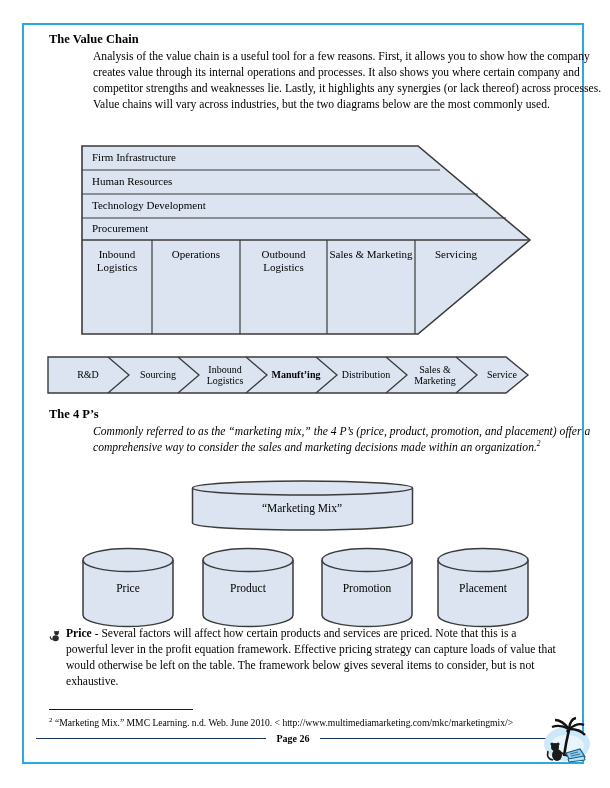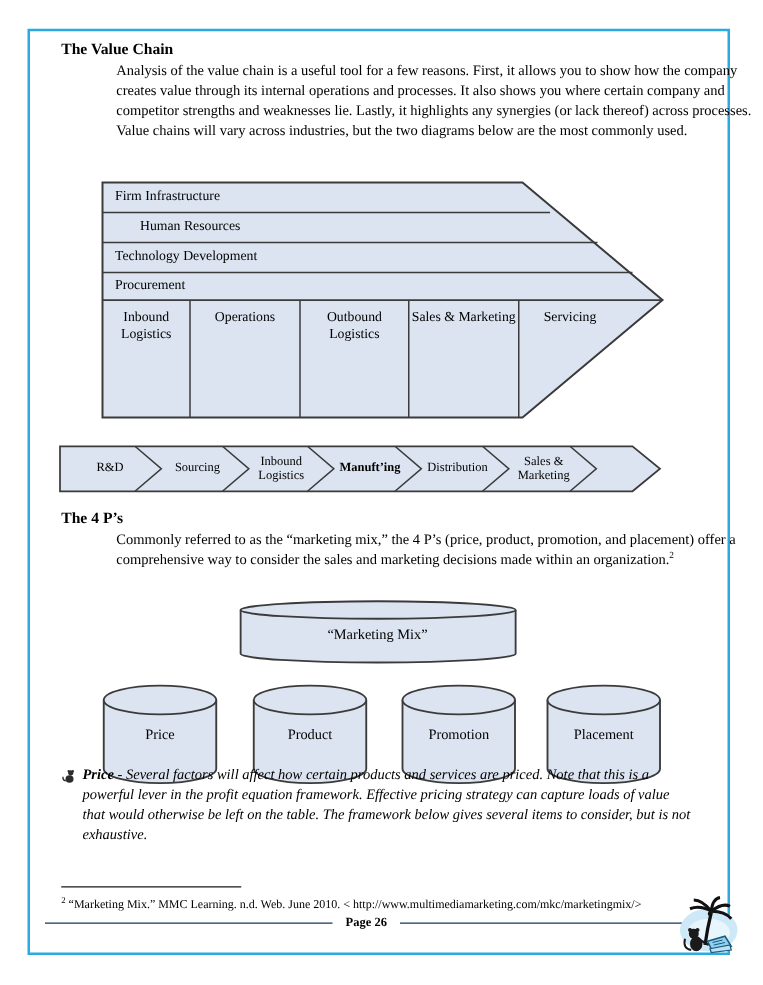--- a/index.html
+++ b/index.html
@@ -18,21 +18,21 @@
   
   .chev{position:absolute;left:46px;top:355px;width:490px;height:40px;}
   .chev svg{position:absolute;left:0;top:0;}
   .chev .step{position:absolute;top:0;height:40px;width:64px;display:flex;align-items:center;
               justify-content:center;text-align:center;font-size:10px;line-height:11.5px;}
   
   .mix{position:absolute;left:80px;top:475px;width:455px;height:155px;}
   .mix svg{position:absolute;left:0;top:0;}
   .mix .cyl-label{position:absolute;text-align:center;font-size:11.5px;line-height:13px;}
   
-  .bullet{position:absolute;left:49px;top:612px;width:507px;display:flex;align-items:flex-start;font-style:italic;}
+  .bullet{position:absolute;left:49px;top:626px;width:507px;display:flex;align-items:flex-start;}
   .bullet .glyph{width:17px;flex:0 0 17px;padding-top:2px;}
   .bullet .btext{font-size:11.6px;line-height:16px;}
   
   .fnrule{position:absolute;left:49px;top:709px;width:144px;border-top:1px solid #1a1a1a;}
   .footnote{position:absolute;left:49px;top:714px;width:509px;font-size:9.6px;line-height:13px;}
   .footnote sup{font-size:7px;vertical-align:super;}
   
   .footer{position:absolute;left:36px;top:731px;width:514px;height:15px;
           display:flex;align-items:center;}
   .footer .frule{flex:1;height:0;border-top:1.4px solid #17365D;}
@@ -54,21 +54,21 @@
       <line x1="2" y1="26" x2="360" y2="26" stroke="#3B3B3B" stroke-width="1.2"></line>
       <line x1="2" y1="50" x2="398" y2="50" stroke="#3B3B3B" stroke-width="1.2"></line>
       <line x1="2" y1="74" x2="426" y2="74" stroke="#3B3B3B" stroke-width="1.2"></line>
       <line x1="2" y1="96" x2="449" y2="96" stroke="#3B3B3B" stroke-width="1.4"></line>
       <line x1="72" y1="96" x2="72" y2="190" stroke="#3B3B3B" stroke-width="1.2"></line>
       <line x1="160" y1="96" x2="160" y2="190" stroke="#3B3B3B" stroke-width="1.2"></line>
       <line x1="247" y1="96" x2="247" y2="190" stroke="#3B3B3B" stroke-width="1.2"></line>
       <line x1="335" y1="96" x2="335" y2="190" stroke="#3B3B3B" stroke-width="1.2"></line>
     </svg>
     <div class="band" style="top:7px;">Firm Infrastructure</div>
-    <div class="band" style="top:31px;margin-left:20px;">Human Resources</div>
+    <div class="band" style="top:31px;">Human Resources</div>
     <div class="band" style="top:55px;">Technology Development</div>
     <div class="band" style="top:78px;">Procurement</div>
     <div class="col" style="left:4px;width:66px;">Inbound Logistics</div>
     <div class="col" style="left:72px;width:88px;">Operations</div>
     <div class="col" style="left:160px;width:87px;">Outbound Logistics</div>
     <div class="col" style="left:247px;width:88px;">Sales &amp; Marketing</div>
     <div class="col" style="left:335px;width:82px;">Servicing</div>
   </div>
 
   <div class="chev">
@@ -80,24 +80,25 @@
       <path d="M270,2 L291,20 L270,38" fill="none" stroke="#3B3B3B" stroke-width="1.3"></path>
       <path d="M340,2 L361,20 L340,38" fill="none" stroke="#3B3B3B" stroke-width="1.3"></path>
       <path d="M410,2 L431,20 L410,38" fill="none" stroke="#3B3B3B" stroke-width="1.3"></path>
     </svg>
     <div class="step" style="left:10px;">R&amp;D</div>
     <div class="step" style="left:80px;">Sourcing</div>
     <div class="step" style="left:150px;width:58px;">Inbound Logistics</div>
     <div class="step" style="left:218px;font-weight:bold;">Manuft’ing</div>
     <div class="step" style="left:288px;">Distribution</div>
     <div class="step" style="left:360px;width:58px;">Sales &amp; Marketing</div>
+    <div class="step" style="left:424px;">Service</div>
   </div>
 
   <div class="heading" style="top:407px;">The 4 P’s</div>
-  <div class="para" style="top:424px;"><span>Commonly referred to as the “marketing mix,” the 4 P’s (price, product, promotion, and placement) offer a comprehensive way to consider the sales and marketing decisions made within an organization.</span><sup class="ref">2</sup></div>
+  <div class="para" style="top:424px;font-style:italic;"><span>Commonly referred to as the “marketing mix,” the 4 P’s (price, product, promotion, and placement) offer a comprehensive way to consider the sales and marketing decisions made within an organization.</span><sup class="ref">2</sup></div>
 
   <div class="mix">
     <svg width="455" height="155" viewBox="0 0 455 155">
       <path d="M112.5,13 L112.5,48 A110,7 0 0 0 332.5,48 L332.5,13" fill="#DBE4F0" stroke="#3B3B3B" stroke-width="1.5"></path>
       <ellipse cx="222.5" cy="13" rx="110" ry="7" fill="#DBE4F0" stroke="#3B3B3B" stroke-width="1.5"></ellipse>
       <path d="M3,85 L3,140 A45,11.5 0 0 0 93,140 L93,85" fill="#DBE4F0" stroke="#3B3B3B" stroke-width="1.5"></path>
       <ellipse cx="48" cy="85" rx="45" ry="11.5" fill="#DBE4F0" stroke="#3B3B3B" stroke-width="1.5"></ellipse>
       <path d="M123,85 L123,140 A45,11.5 0 0 0 213,140 L213,85" fill="#DBE4F0" stroke="#3B3B3B" stroke-width="1.5"></path>
       <ellipse cx="168" cy="85" rx="45" ry="11.5" fill="#DBE4F0" stroke="#3B3B3B" stroke-width="1.5"></ellipse>
       <path d="M242,85 L242,140 A45,11.5 0 0 0 332,140 L332,85" fill="#DBE4F0" stroke="#3B3B3B" stroke-width="1.5"></path>

